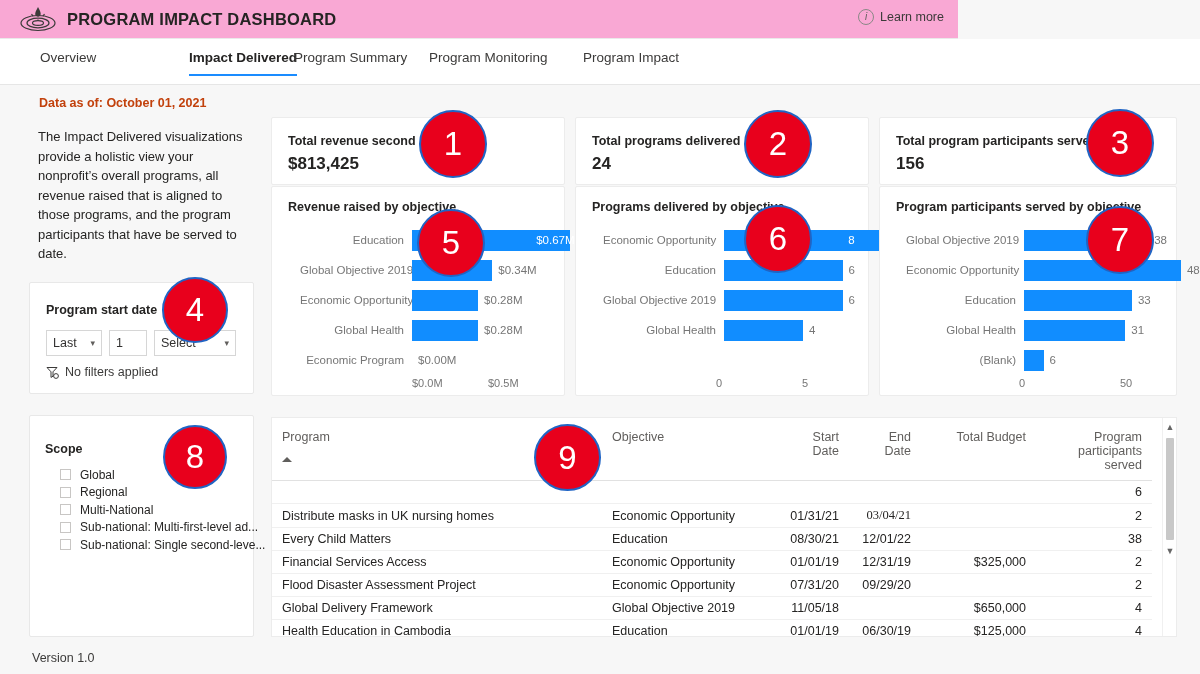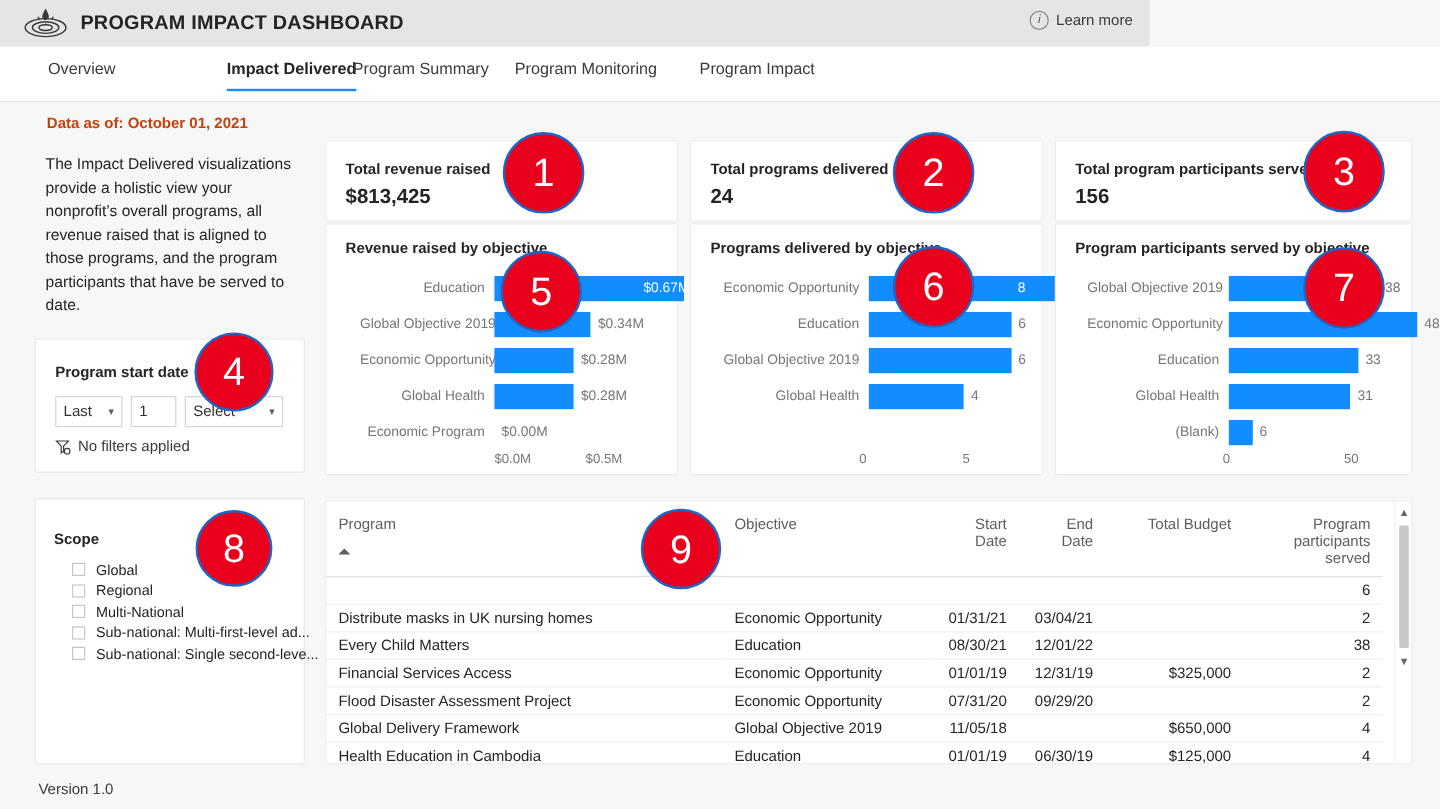--- a/index.html
+++ b/index.html
@@ -6,21 +6,21 @@
   html, body {
     width: 1200px; height: 674px;
     background: #f7f7f7;
     font-family: "Liberation Sans", sans-serif;
     color: #333;
     overflow: hidden;
   }
   
   .topbar {
     position: absolute; left: 0; top: 0; width: 958px; height: 39px;
-    background: #e5e5e5; border-bottom: 1px solid #eaeaea;
+    background: #f9a8d4; border-bottom: 1px solid #eaeaea;
     display: flex; align-items: center;
   }
   .logo { margin-left: 17px; width: 42px; height: 30px; display: flex; align-items: center; justify-content: center; }
   .app-title {
     margin-left: 8px; font-size: 16.5px; font-weight: bold;
     letter-spacing: .2px; color: #252423;
   }
   .learn-more {
     position: absolute; right: 14px; top: 9px;
     display: flex; align-items: center; gap: 6px;
@@ -247,21 +247,21 @@
       <div class="scope-item">
         <span class="cbox"></span>
         <span class="scope-label">Sub-national: Single second-leve...</span>
       </div>
     </div>
 </div>
 
 <div class="version">Version 1.0</div>
 
 <div class="card kpi" style="left:271px;top:117px;width:294px;">
-  <div class="kpi-label">Total revenue raised</div>
+  <div class="kpi-label">Total revenue second</div>
   <div class="kpi-value">$813,425</div>
 </div>
 <div class="card kpi" style="left:575px;top:117px;width:294px;">
   <div class="kpi-label">Total programs delivered</div>
   <div class="kpi-value">24</div>
 </div>
 <div class="card kpi" style="left:879px;top:117px;width:298px;">
   <div class="kpi-label">Total program participants served</div>
   <div class="kpi-value">156</div>
 </div>
@@ -347,21 +347,21 @@
           <td style="width: 175px;"></td>
           <td class="r" style="width: 72px;"></td>
           <td class="r" style="width: 72px;"></td>
           <td class="r" style="width: 115px;"></td>
           <td class="r" style="width: 116px;">6</td>
         </tr>
         <tr>
           <td style="width: 330px;">Distribute masks in UK nursing homes</td>
           <td style="width: 175px;">Economic Opportunity</td>
           <td class="r" style="width: 72px;">01/31/21</td>
-          <td class="r" style="width: 72px;">03/04/21</td>
+          <td class="r" style="width: 72px; font-family: Liberation Serif, serif;">03/04/21</td>
           <td class="r" style="width: 115px;"></td>
           <td class="r" style="width: 116px;">2</td>
         </tr>
         <tr>
           <td style="width: 330px;">Every Child Matters</td>
           <td style="width: 175px;">Education</td>
           <td class="r" style="width: 72px;">08/30/21</td>
           <td class="r" style="width: 72px;">12/01/22</td>
           <td class="r" style="width: 115px;"></td>
           <td class="r" style="width: 116px;">38</td>

